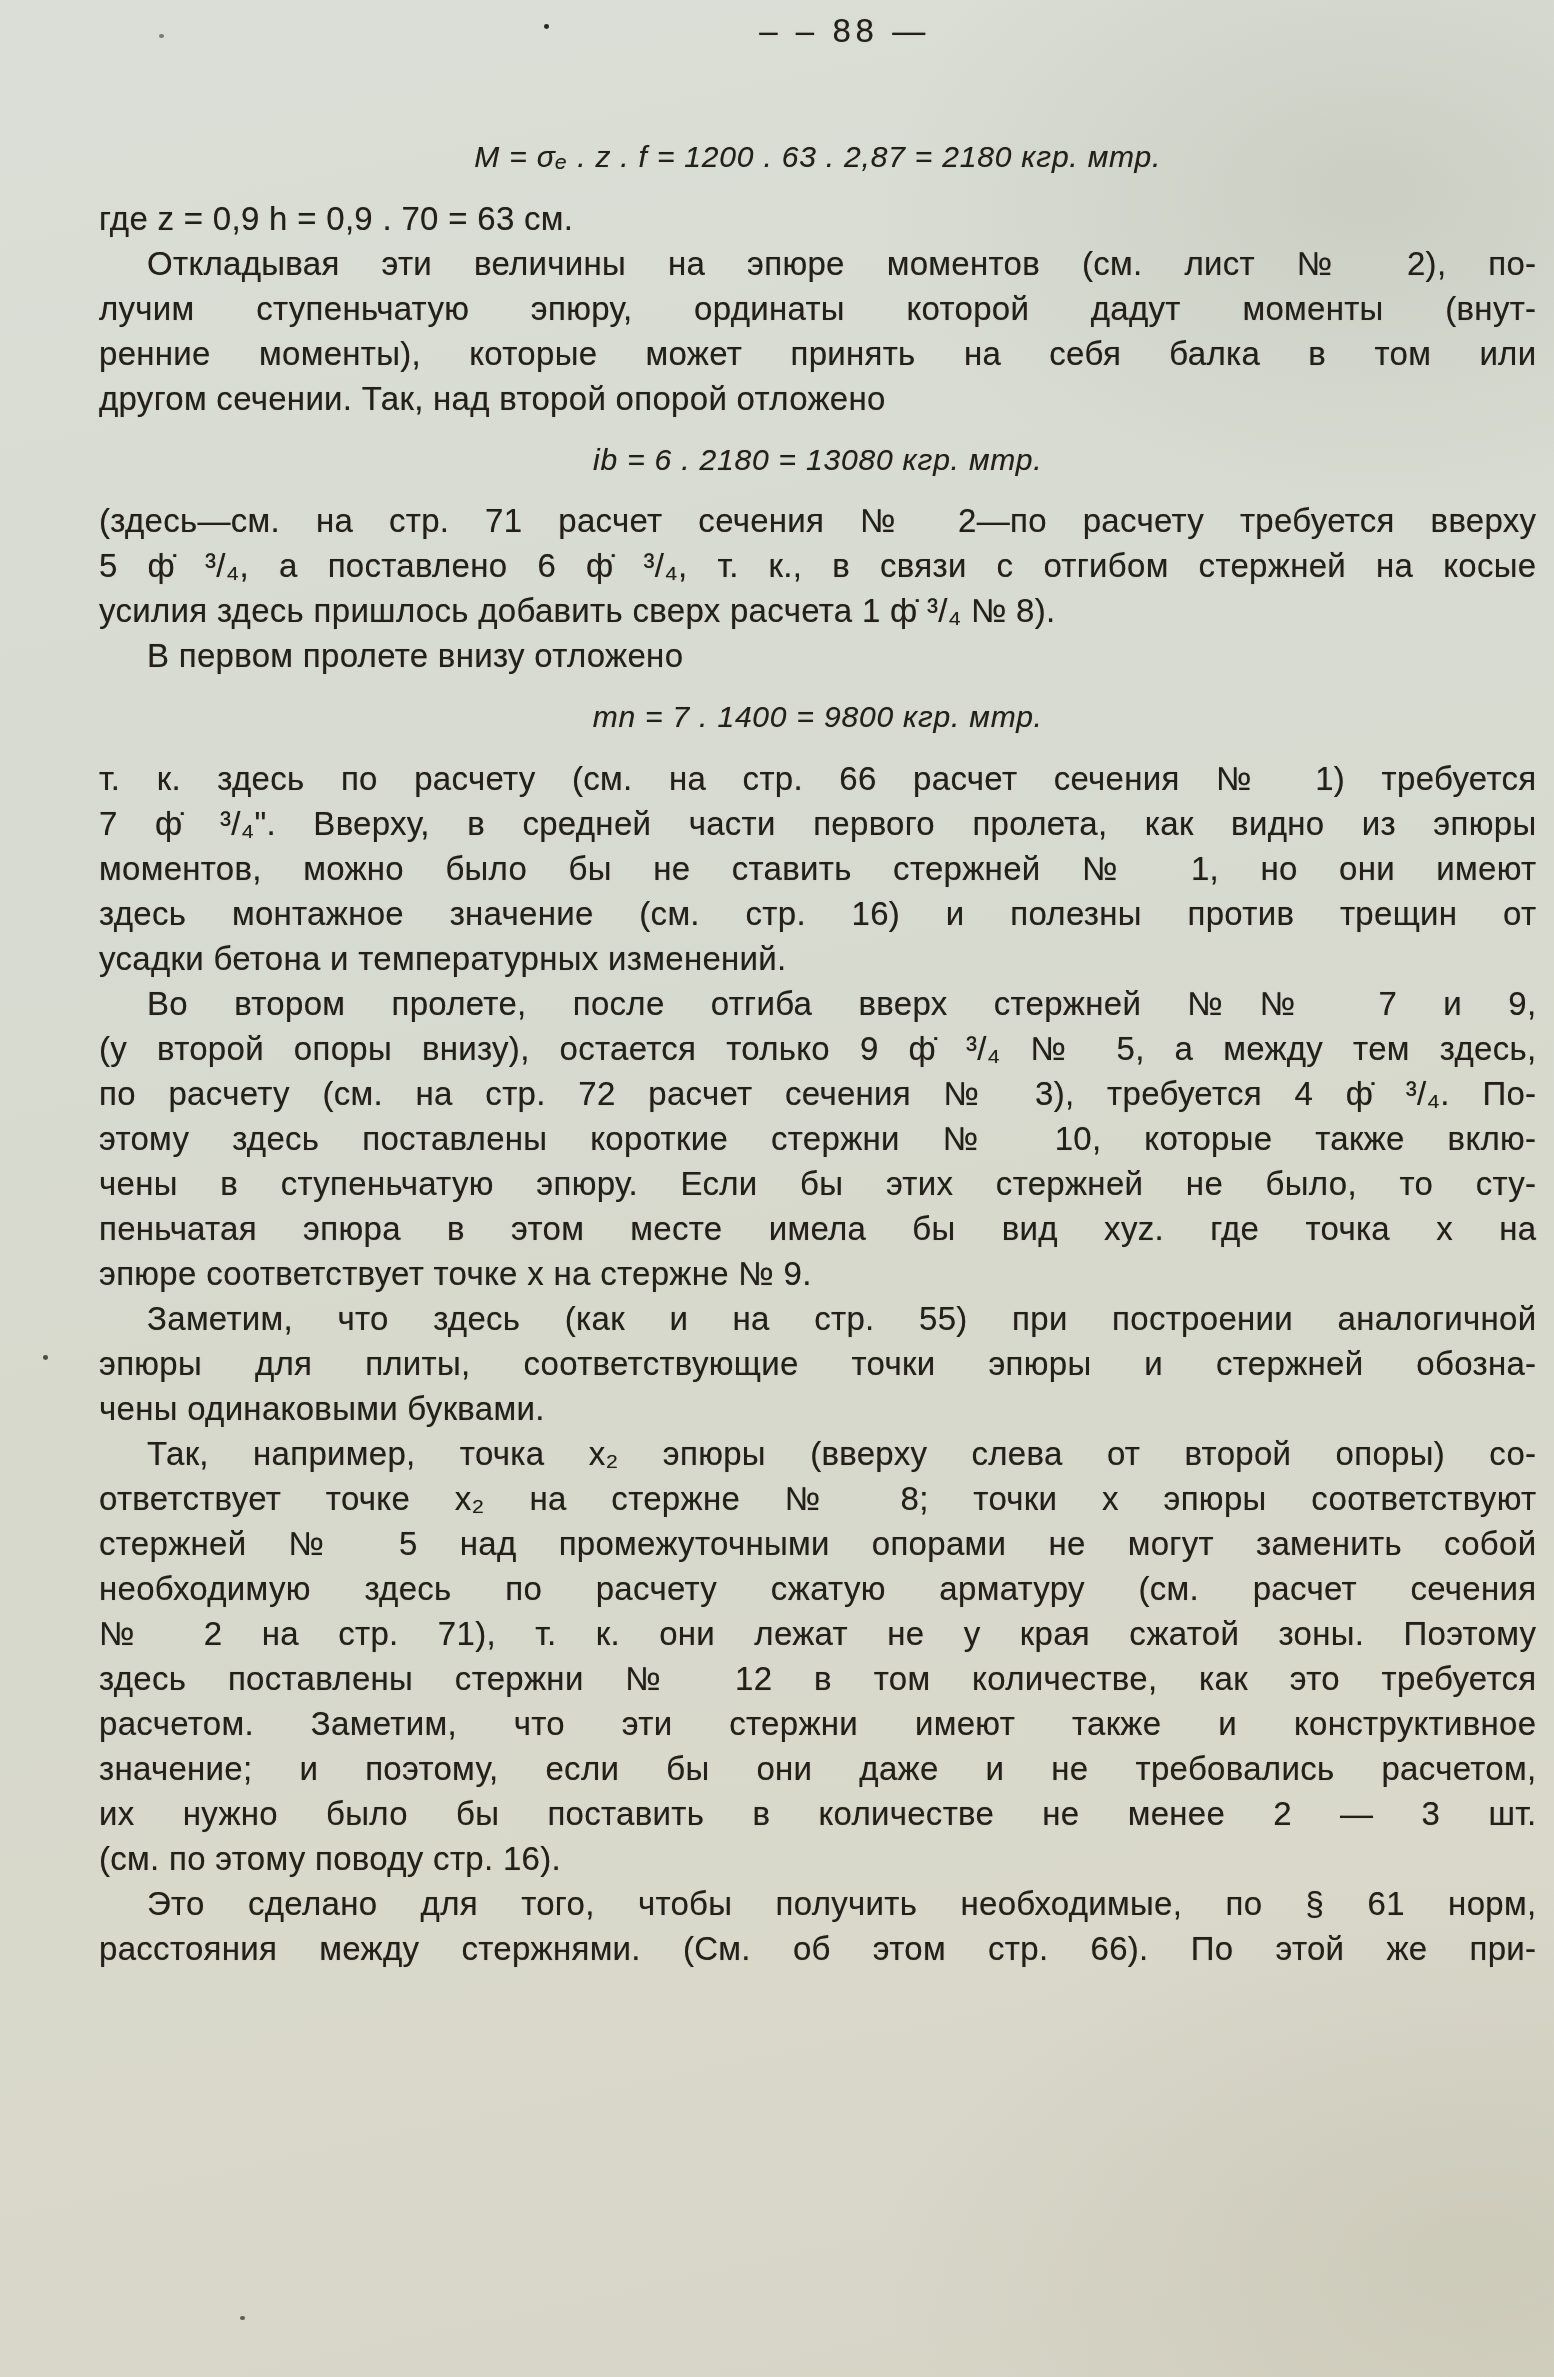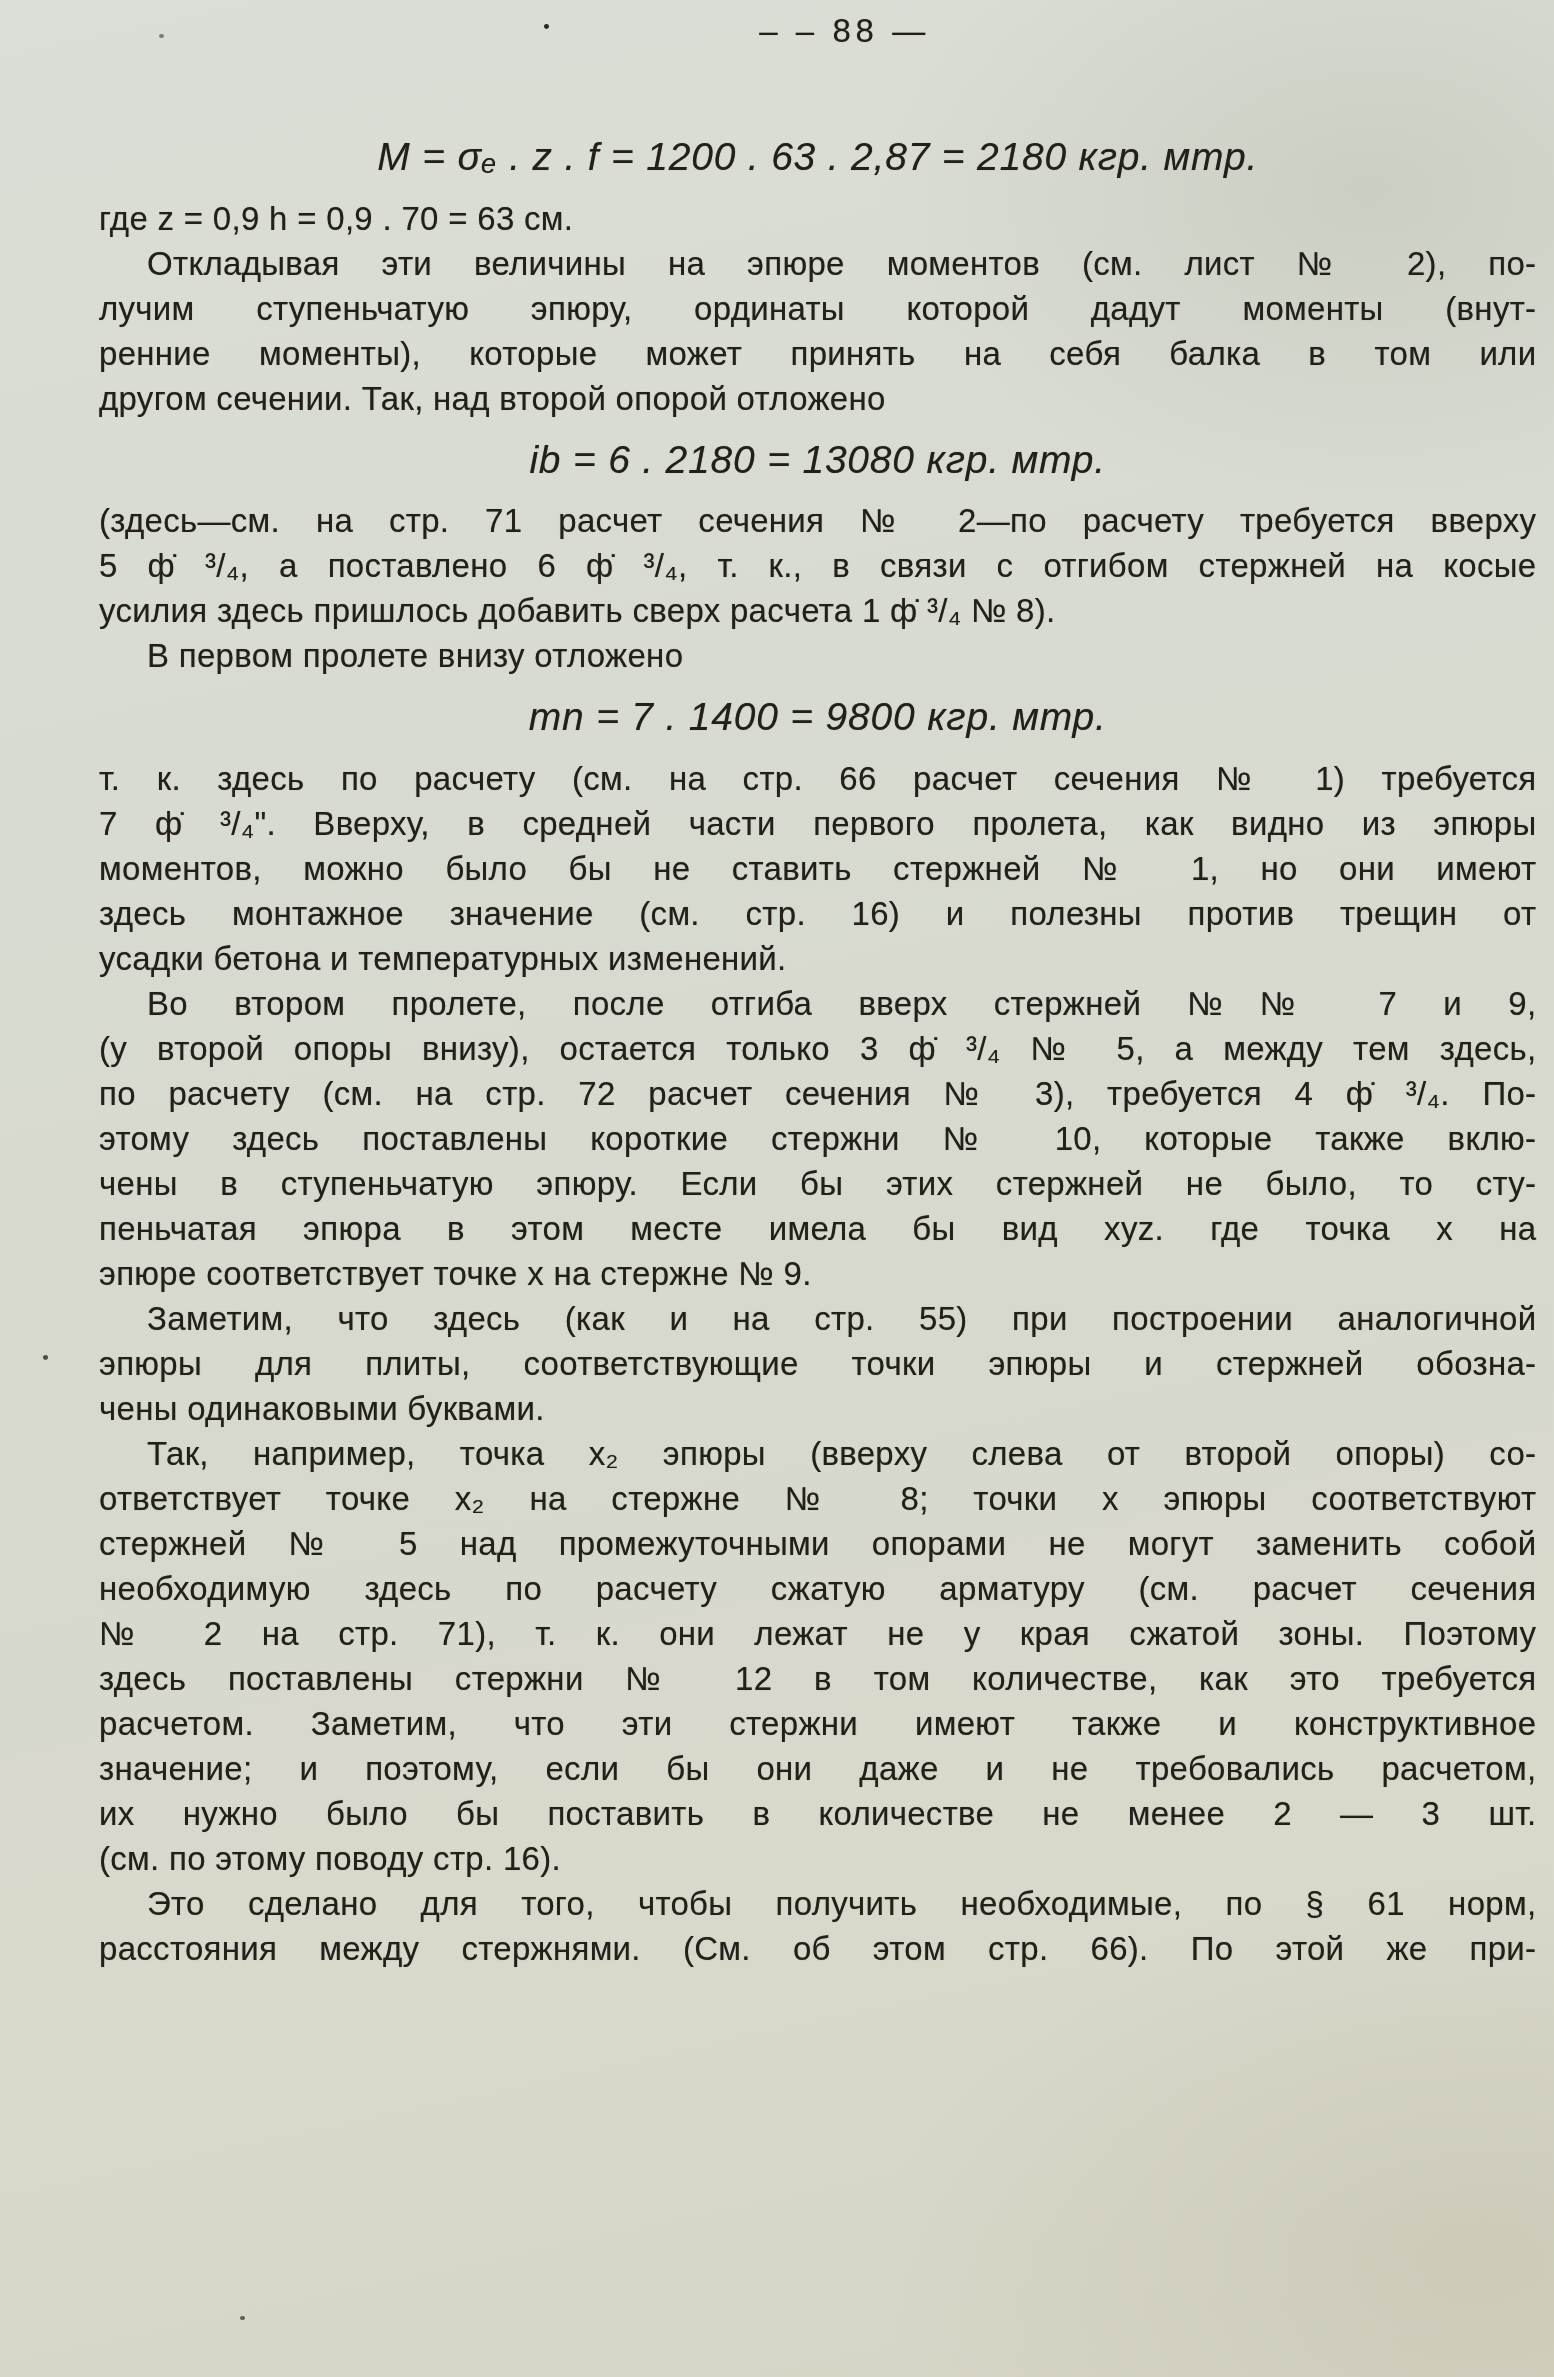--- a/index.html
+++ b/index.html
@@ -32,21 +32,21 @@
     line-height:45px;
     letter-spacing:0.3px;
     text-align:justify;
     text-align-last:justify;
     text-shadow:0 0 0.8px rgba(35,32,26,.45);
   }
   .line.first{text-indent:48px;}
   .line.last{text-align-last:left;}
   .para.force-justify .line.last{text-align-last:justify;}
   .formula{
-    font-size:39px;
+    font-size:30px;
     line-height:45px;
     margin:16.3px 0;
     text-align:center;
     font-style:italic;
     letter-spacing:0.8px;
     text-shadow:0 0 0.8px rgba(35,32,26,.45);
   }
   .speck{position:absolute;background:#2a271f;border-radius:50%;}
   .speck-1{left:544px;top:24px;width:5.4px;height:4.6px;}
   .speck-2{left:159px;top:34px;width:4.6px;height:3.9px;opacity:.55;}
@@ -82,21 +82,21 @@
       <div class="formula">mn = 7 . 1400 = 9800 кгр. мтр.</div>
       <div class="para">
         <div class="line">т. к. здесь по расчету (см. на стр. 66 расчет сечения № 1) требуется</div>
         <div class="line">7 ф̇ ³/₄". Вверху, в средней части первого пролета, как видно из эпюры</div>
         <div class="line">моментов, можно было бы не ставить стержней № 1, но они имеют</div>
         <div class="line">здесь монтажное значение (см. стр. 16) и полезны против трещин от</div>
         <div class="line last">усадки бетона и температурных изменений.</div>
       </div>
       <div class="para">
         <div class="line first">Во втором пролете, после отгиба вверх стержней №№ 7 и 9,</div>
-        <div class="line">(у второй опоры внизу), остается только 3 ф̇ ³/₄ № 5, а между тем здесь,</div>
+        <div class="line">(у второй опоры внизу), остается только 9 ф̇ ³/₄ № 5, а между тем здесь,</div>
         <div class="line">по расчету (см. на стр. 72 расчет сечения № 3), требуется 4 ф̇ ³/₄. По-</div>
         <div class="line">этому здесь поставлены короткие стержни № 10, которые также вклю-</div>
         <div class="line">чены в ступеньчатую эпюру. Если бы этих стержней не было, то сту-</div>
         <div class="line">пеньчатая эпюра в этом месте имела бы вид xyz. где точка x на</div>
         <div class="line last">эпюре соответствует точке x на стержне № 9.</div>
       </div>
       <div class="para">
         <div class="line first">Заметим, что здесь (как и на стр. 55) при построении аналогичной</div>
         <div class="line">эпюры для плиты, соответствующие точки эпюры и стержней обозна-</div>
         <div class="line last">чены одинаковыми буквами.</div>

